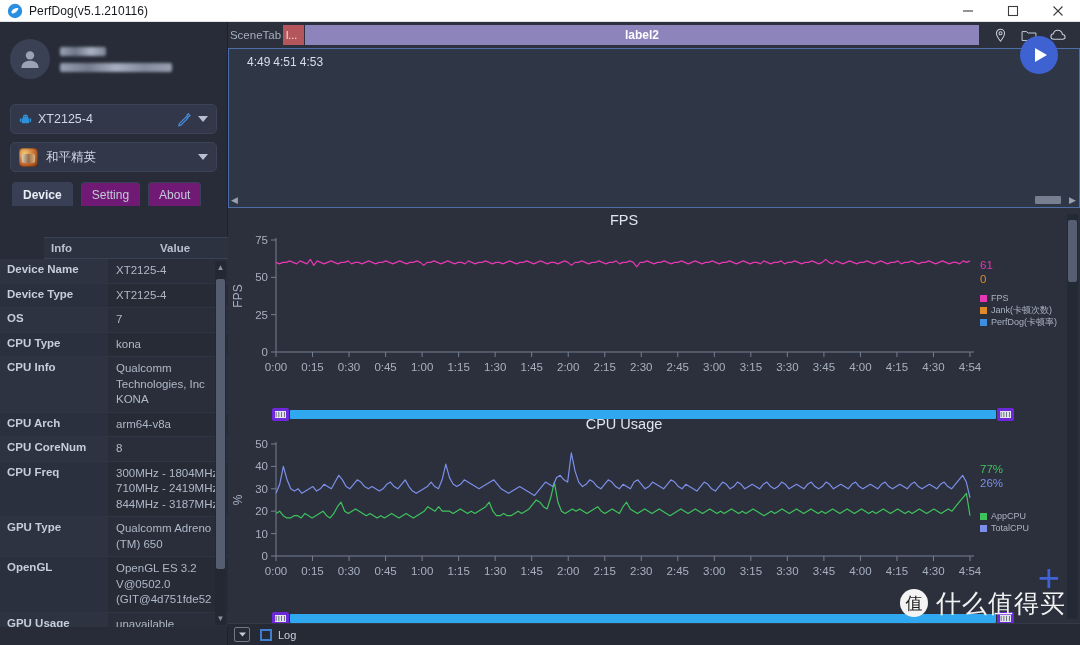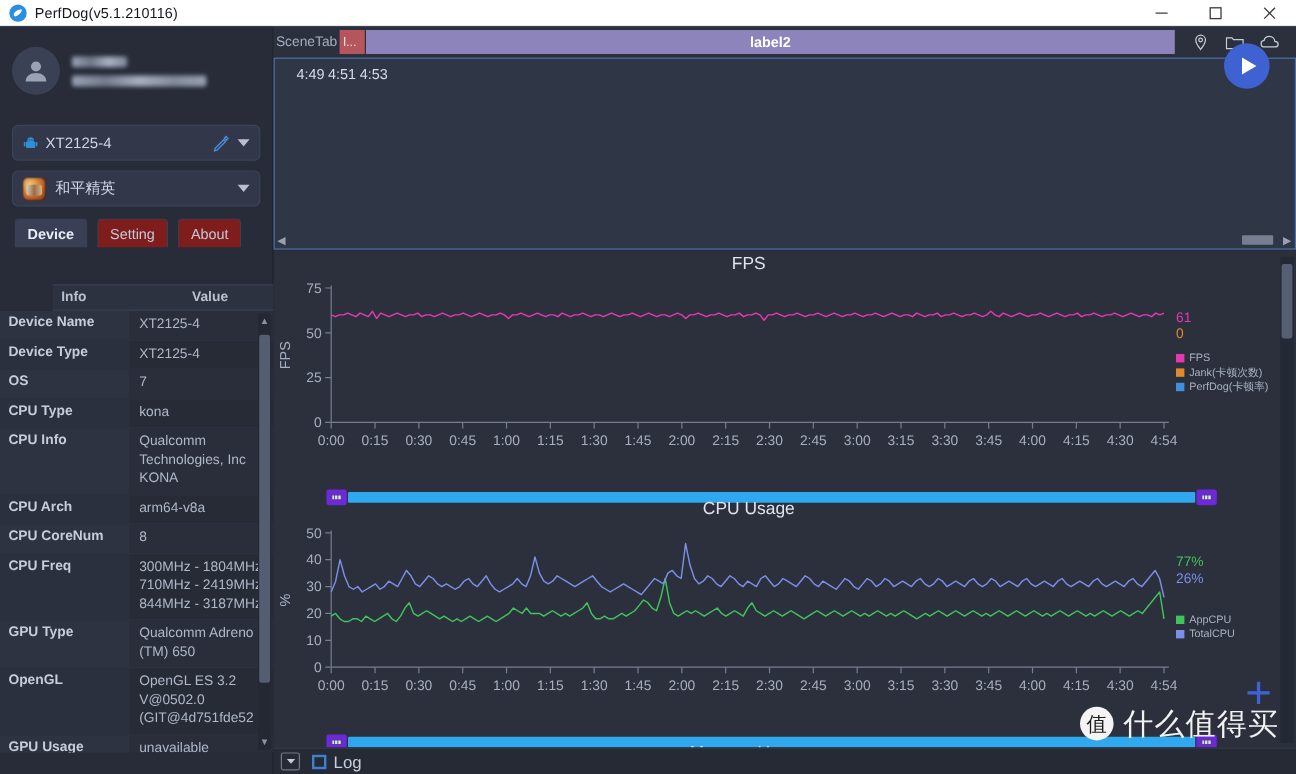--- a/index.html
+++ b/index.html
@@ -66,21 +66,21 @@
   }
   .gameicon:after {
     content:""; position:absolute; left:3px; top:6px; width:13px; height:9px;
     background: linear-gradient(90deg,#d7d2c5,#8a6a4b,#e2c18a);
     border-radius: 2px; opacity:.85;
   }
 
   .tabs { display: flex; margin: 10px 0 0 12px; gap: 8px; align-items: flex-end; }
   .tab {
     padding: 5px 10px 4px 10px; font-size: 12px; color: #c3cad8;
-    background: #7f1d1d; border: 1px solid #3a4154; border-bottom: none;
+    background: #701a75; border: 1px solid #3a4154; border-bottom: none;
     border-radius: 4px 4px 0 0;
   }
   .tab.active { background: #394055; color: #e8edf6; font-weight: bold; }
 
   .infotable { position: absolute; left: 0; top: 215px; width: 228px; bottom: 0; padding-left: 44px; }
   .ith {
     display: flex; height: 22px; align-items: center;
     background: #2c3240; border-top: 1px solid #3a4154; border-bottom: 1px solid #3a4154;
     font-size: 11.5px; color: #b9c1d1; font-weight: bold;
   }
@@ -169,21 +169,21 @@
   }
   .chart-svg { display: block; }
   .legend { position: absolute; font-size: 9px; }
   .legend-row { display: flex; align-items: center; gap: 4px; line-height: 12px; }
   .swatch { width: 7px; height: 7px; display: inline-block; }
   .bigval { font-size: 11.5px; line-height: 14px; }
 
   .timeline { position: absolute; height: 13px; display: flex; align-items: center; }
   .tl-track { position: absolute; left: 18px; right: 18px; height: 9px; background: #2fa8f0; border-radius: 1px; }
   .tl-handle {
-    position: absolute; width: 17px; height: 13px; background: #dfe3ea; border: 5px solid #6d28d9;
+    position: absolute; width: 17px; height: 13px; background: #dfe3ea; border: 3px solid #6d28d9;
     border-radius: 2px; display: flex; align-items: center; justify-content: center;
     font-size: 8px; color: #4a5060; letter-spacing: .5px;
   }
   .playbtn {
     position: absolute; width: 38px; height: 38px; border-radius: 50%; background: #3e62d2;
     display: flex; align-items: center; justify-content: center;
   }
   .playbtn .tri {
     width: 0; height: 0; border-left: 12px solid #fff;
     border-top: 7.5px solid transparent; border-bottom: 7.5px solid transparent;
@@ -199,21 +199,21 @@
     position: absolute; left: 228px; right: 0; bottom: 0; height: 22px;
     background: #252a35; border-top: 1px solid #343a48;
     display: flex; align-items: center; padding-left: 6px; gap: 10px;
   }
   .collapse-btn {
     width: 16px; height: 15px; border: 1px solid #707a8c; border-radius: 2px;
     display: flex; align-items: center; justify-content: center;
   }
   .logwrap { display: flex; align-items: center; gap: 6px; }
   .logbox { width: 12px; height: 12px; border: 2px solid #3f7fd0; background: transparent; }
-  .logtext { font-size: 14px; color: #c8cfdd; }
+  .logtext { font-size: 11px; color: #c8cfdd; }
 
   
   .watermark {
     position: absolute; right: 14px; bottom: 22px; height: 40px;
     display: flex; align-items: center; gap: 8px; pointer-events: none;
   }
   .wm-circle {
     width: 28px; height: 28px; border-radius: 50%; background: #f4f4f4;
     display: flex; align-items: center; justify-content: center;
     font-size: 17px; color: #1b1b1b; font-family: "DejaVu Sans", sans-serif;

